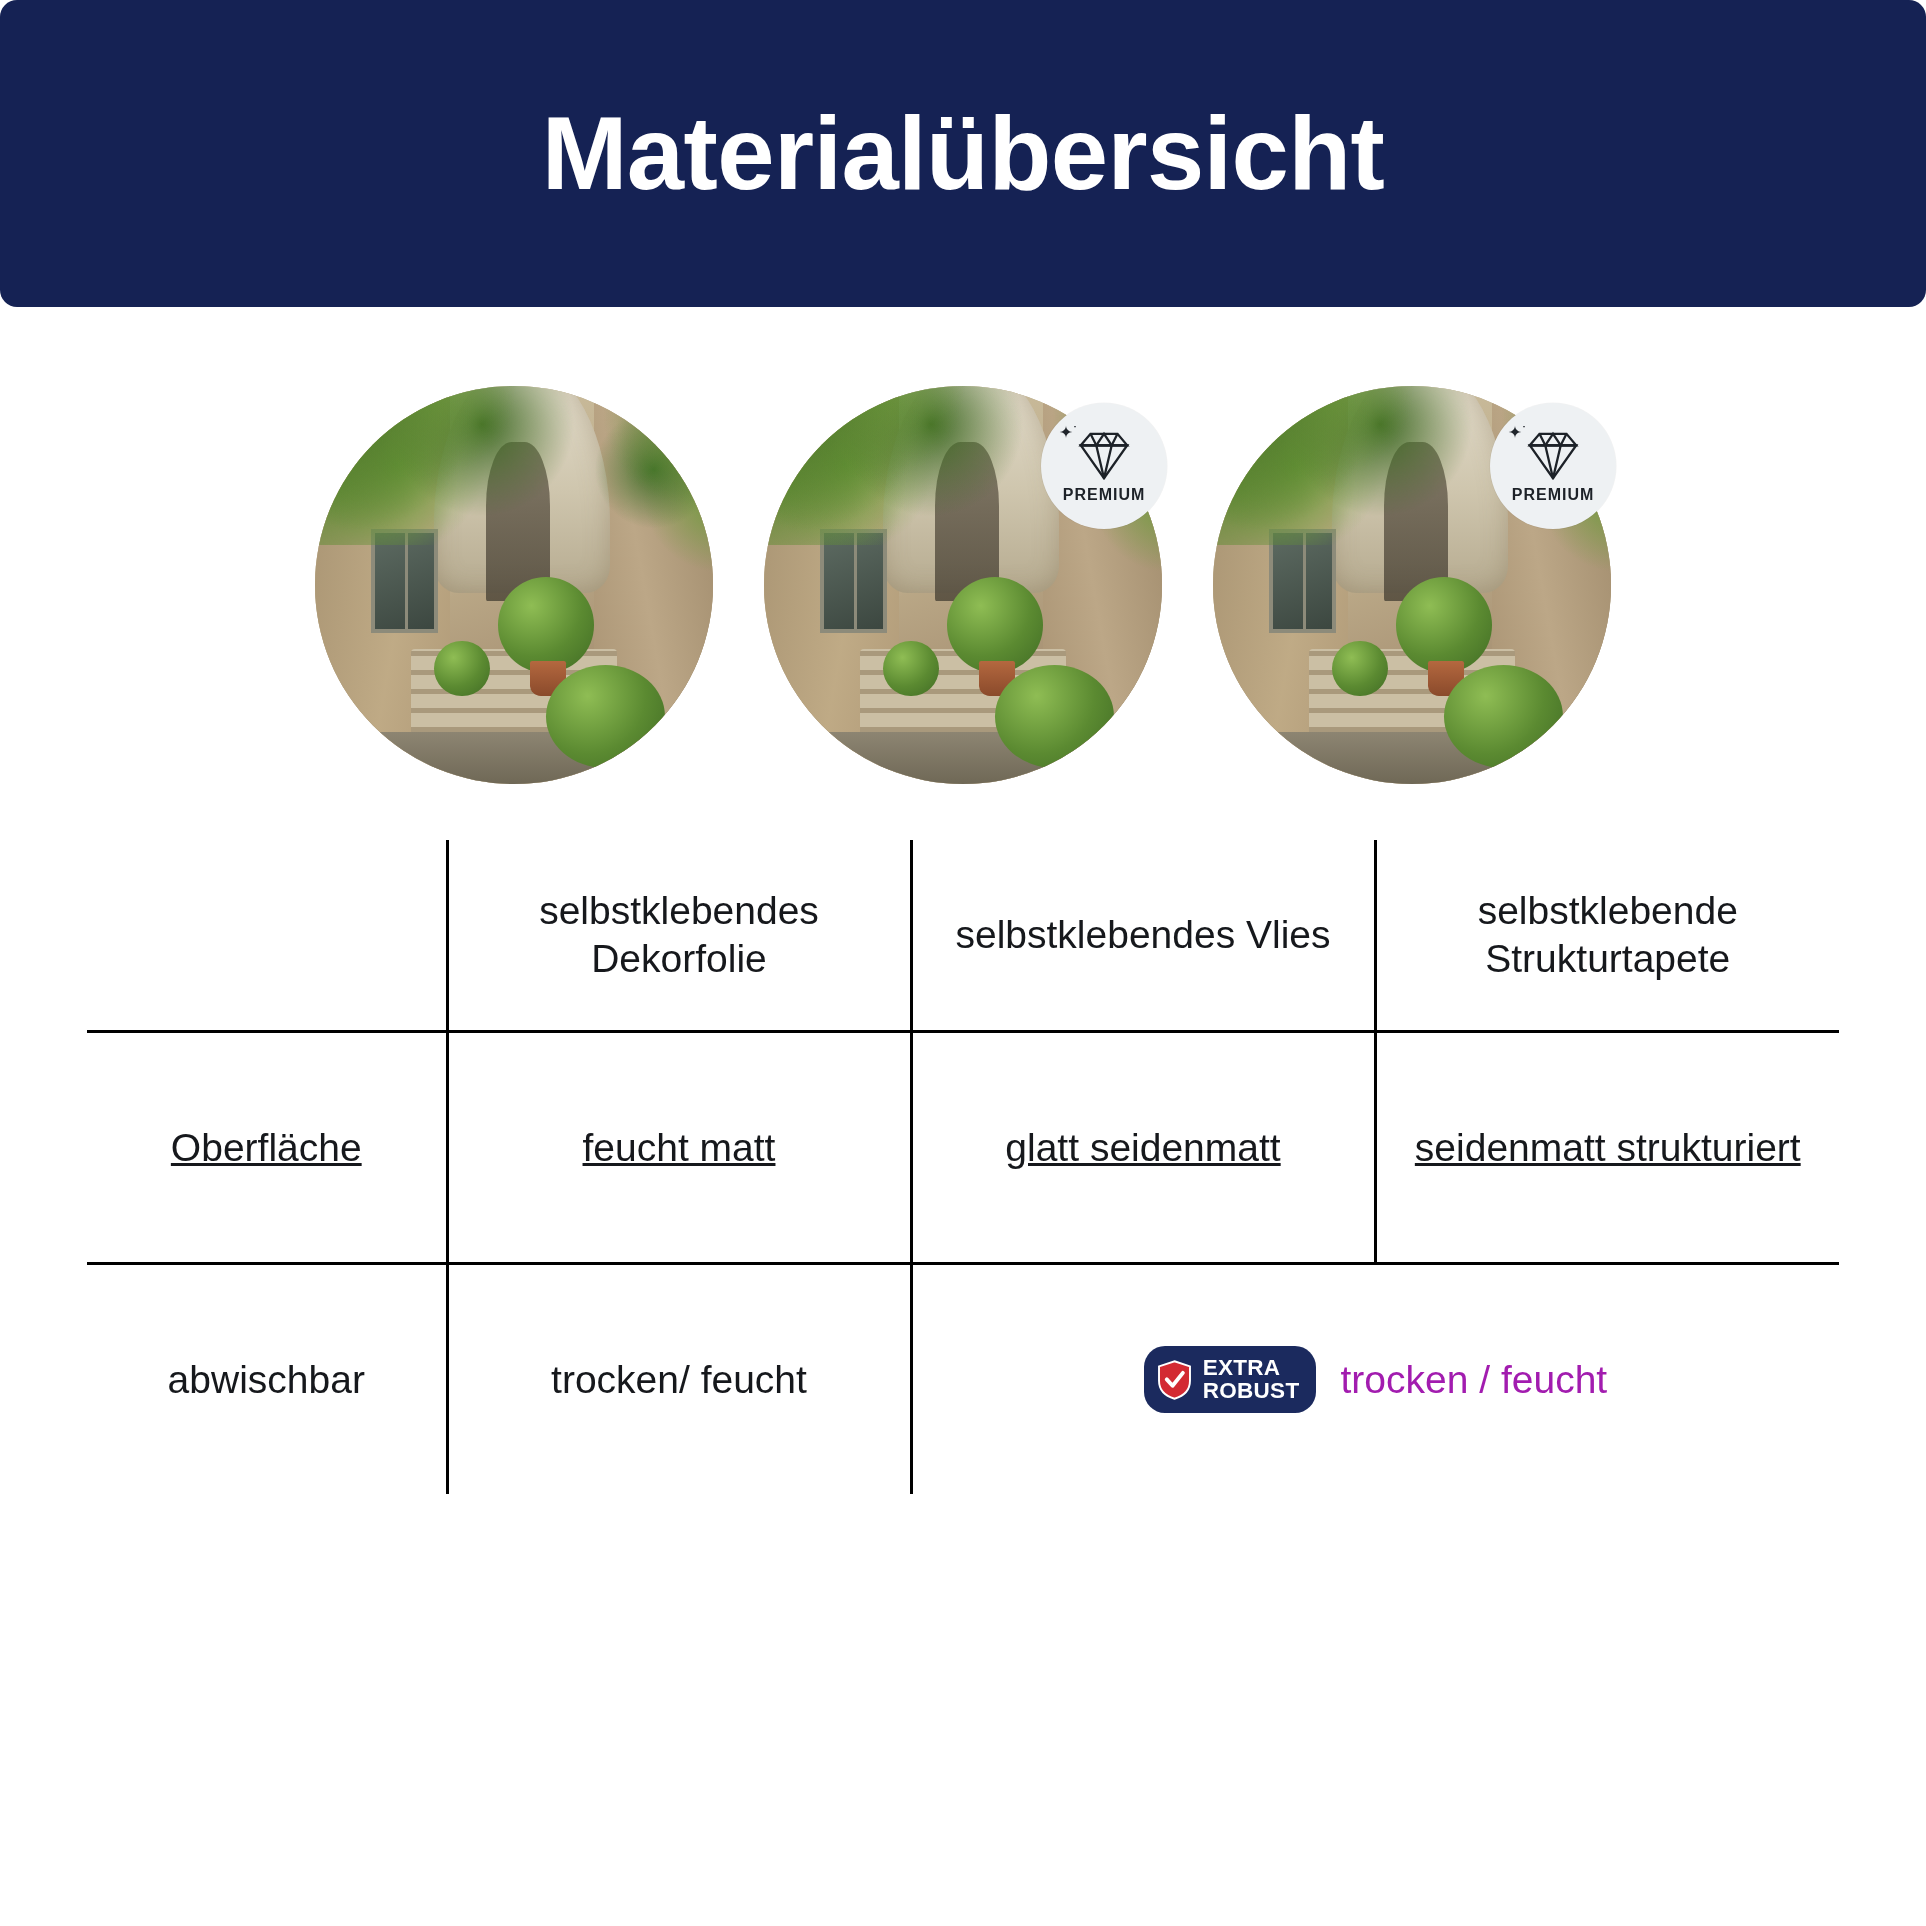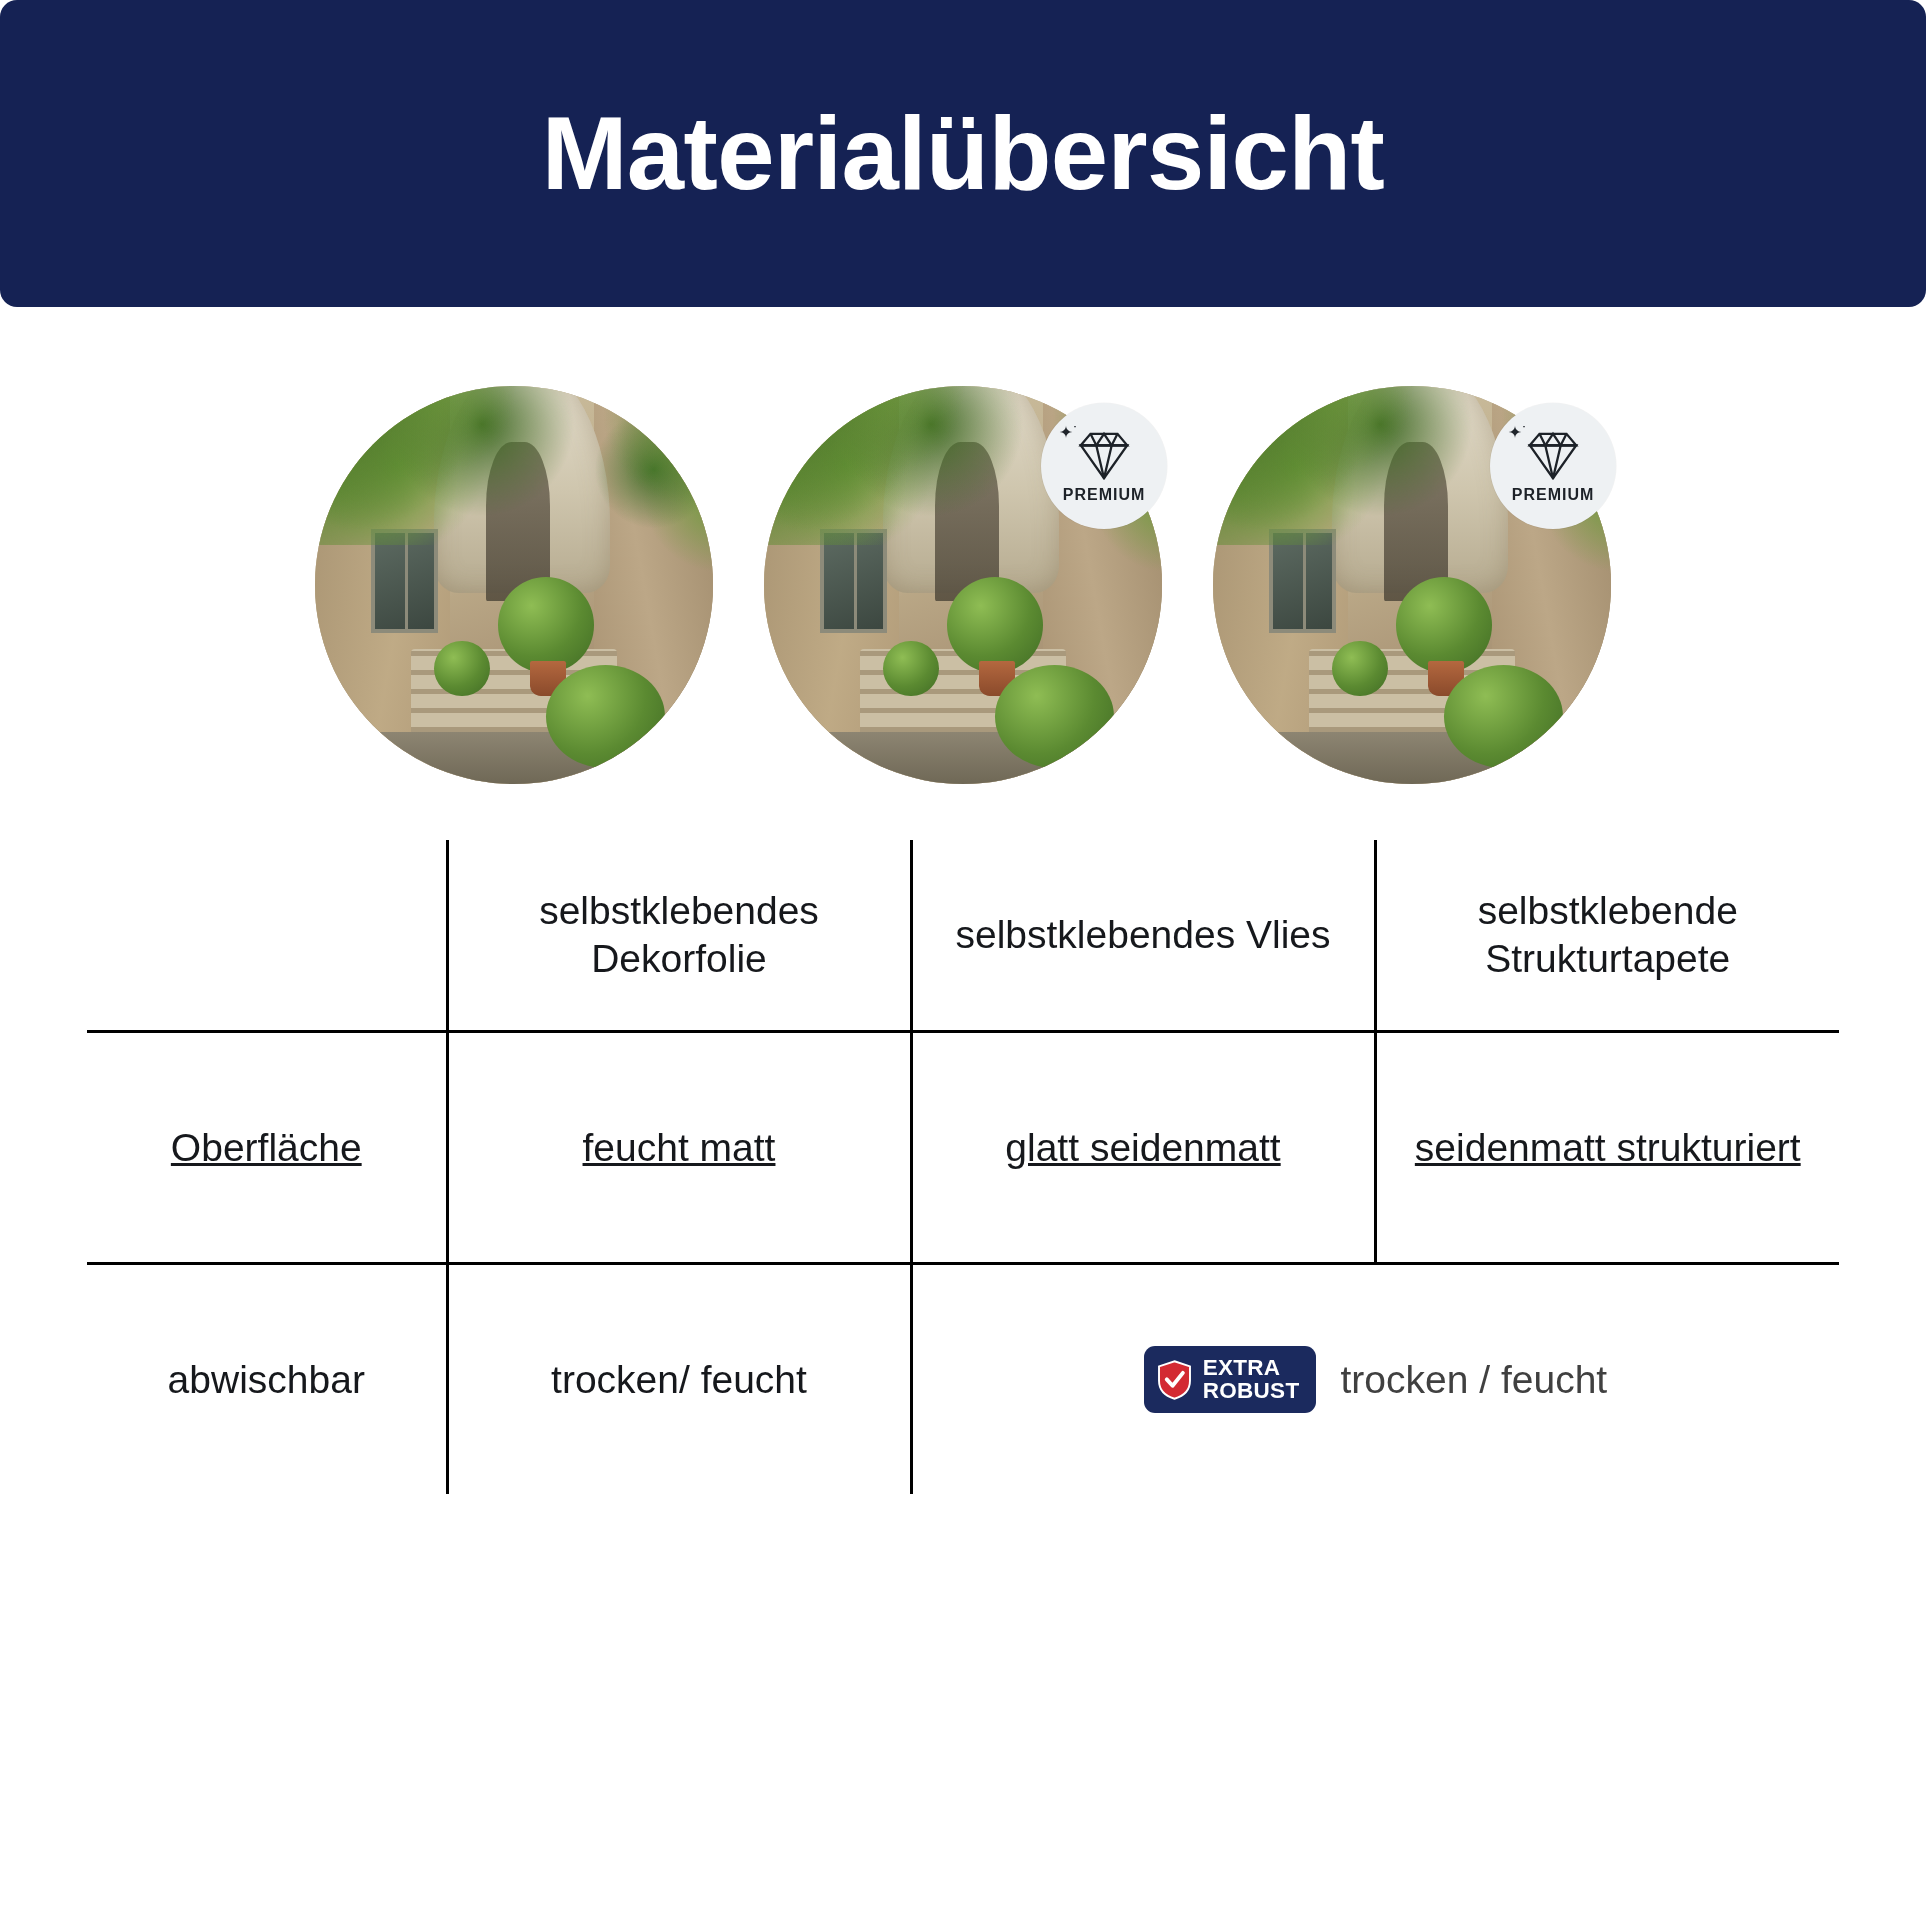--- a/index.html
+++ b/index.html
@@ -236,41 +236,41 @@
     align-items: center;
     justify-content: center;
     gap: 24.4px;
   }
   .badge-robust {
     display: inline-flex;
     align-items: center;
     gap: 10.3px;
     background: #1b2a5e;
     color: #fff;
-    border-radius: 11px;
+    border-radius: 21px;
     padding: 10.3px 16.7px 10.3px 13px;
     box-sizing: border-box;
   }
   .badge-robust .shield {
     width: 35px;
     height: 40px;
     flex: 0 0 auto;
   }
   .badge-robust .robust-text {
     text-align: left;
     font-size: 22.5px;
     font-weight: bold;
     line-height: 1.02;
     letter-spacing: 0.3px;
     white-space: nowrap;
   }
   .badge-robust .robust-text span { display: block; }
   .wipe-text-wide {
     font-size: 39px;
-    color: #404040;
+    color: #a21caf;
     white-space: nowrap;
   }
 </style>
 </head>
 <body>
 
 <div class="header">
   <div class="header-title">Materialübersicht</div>
 </div>
 

